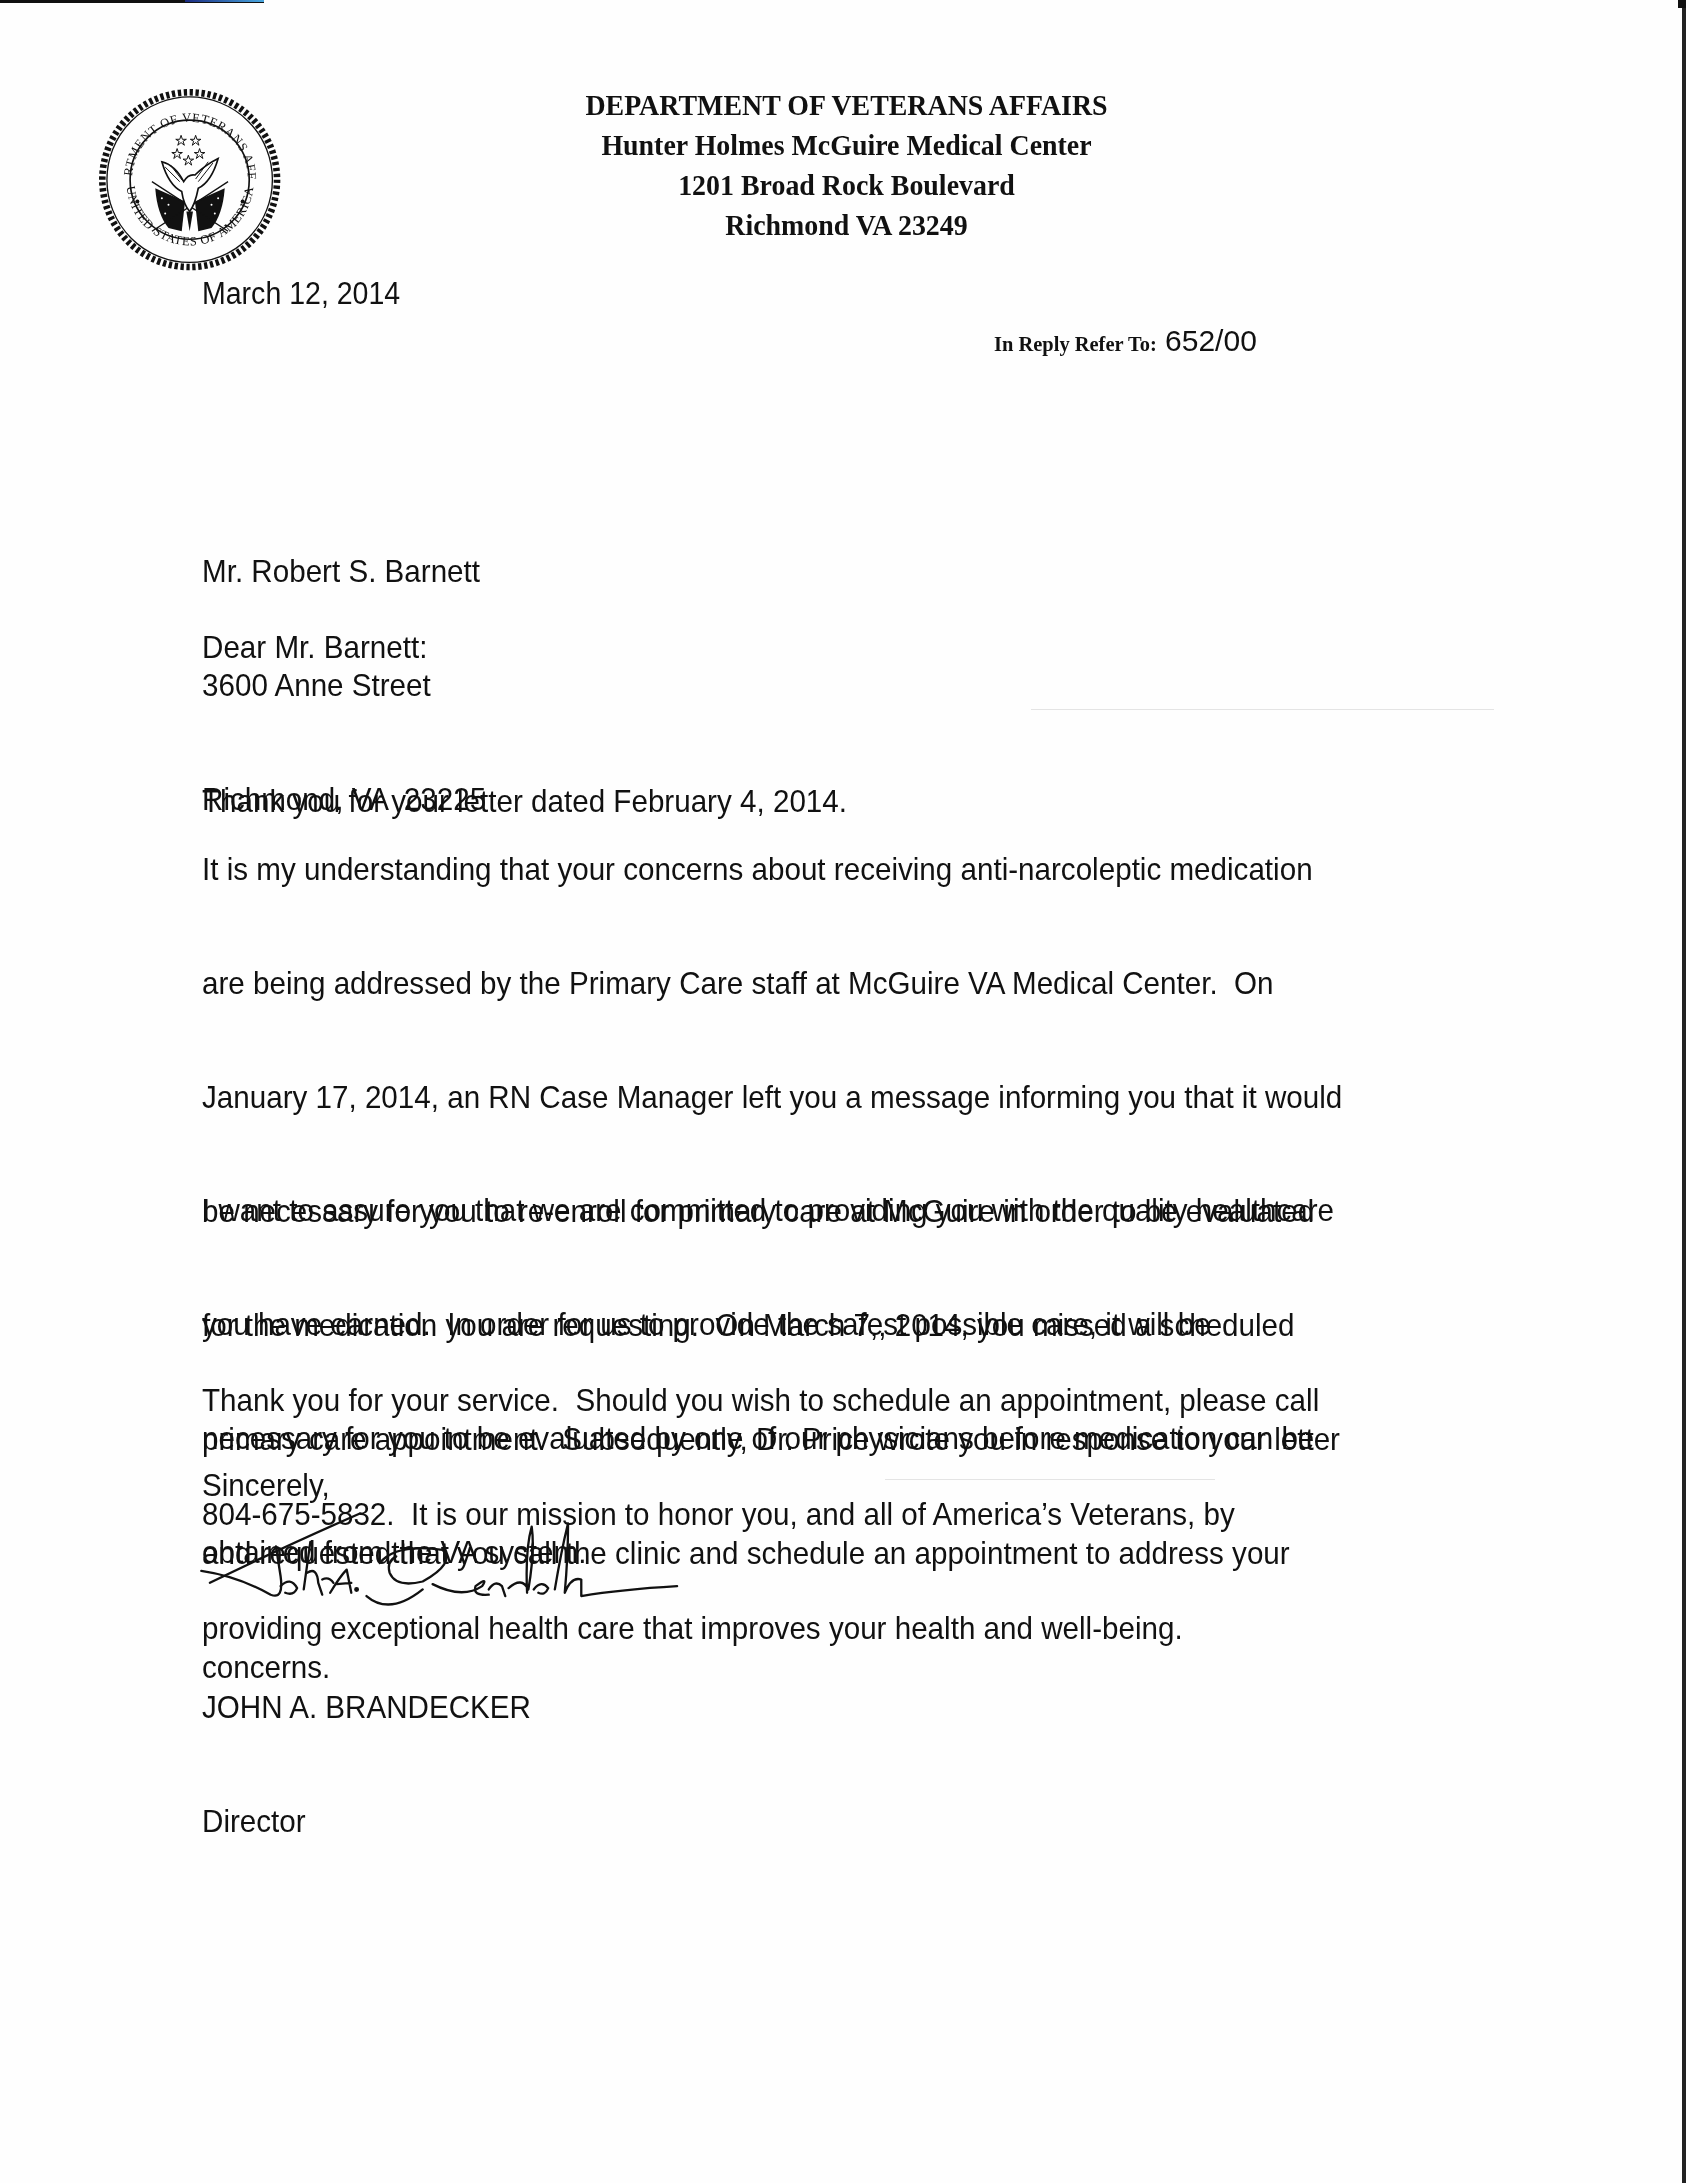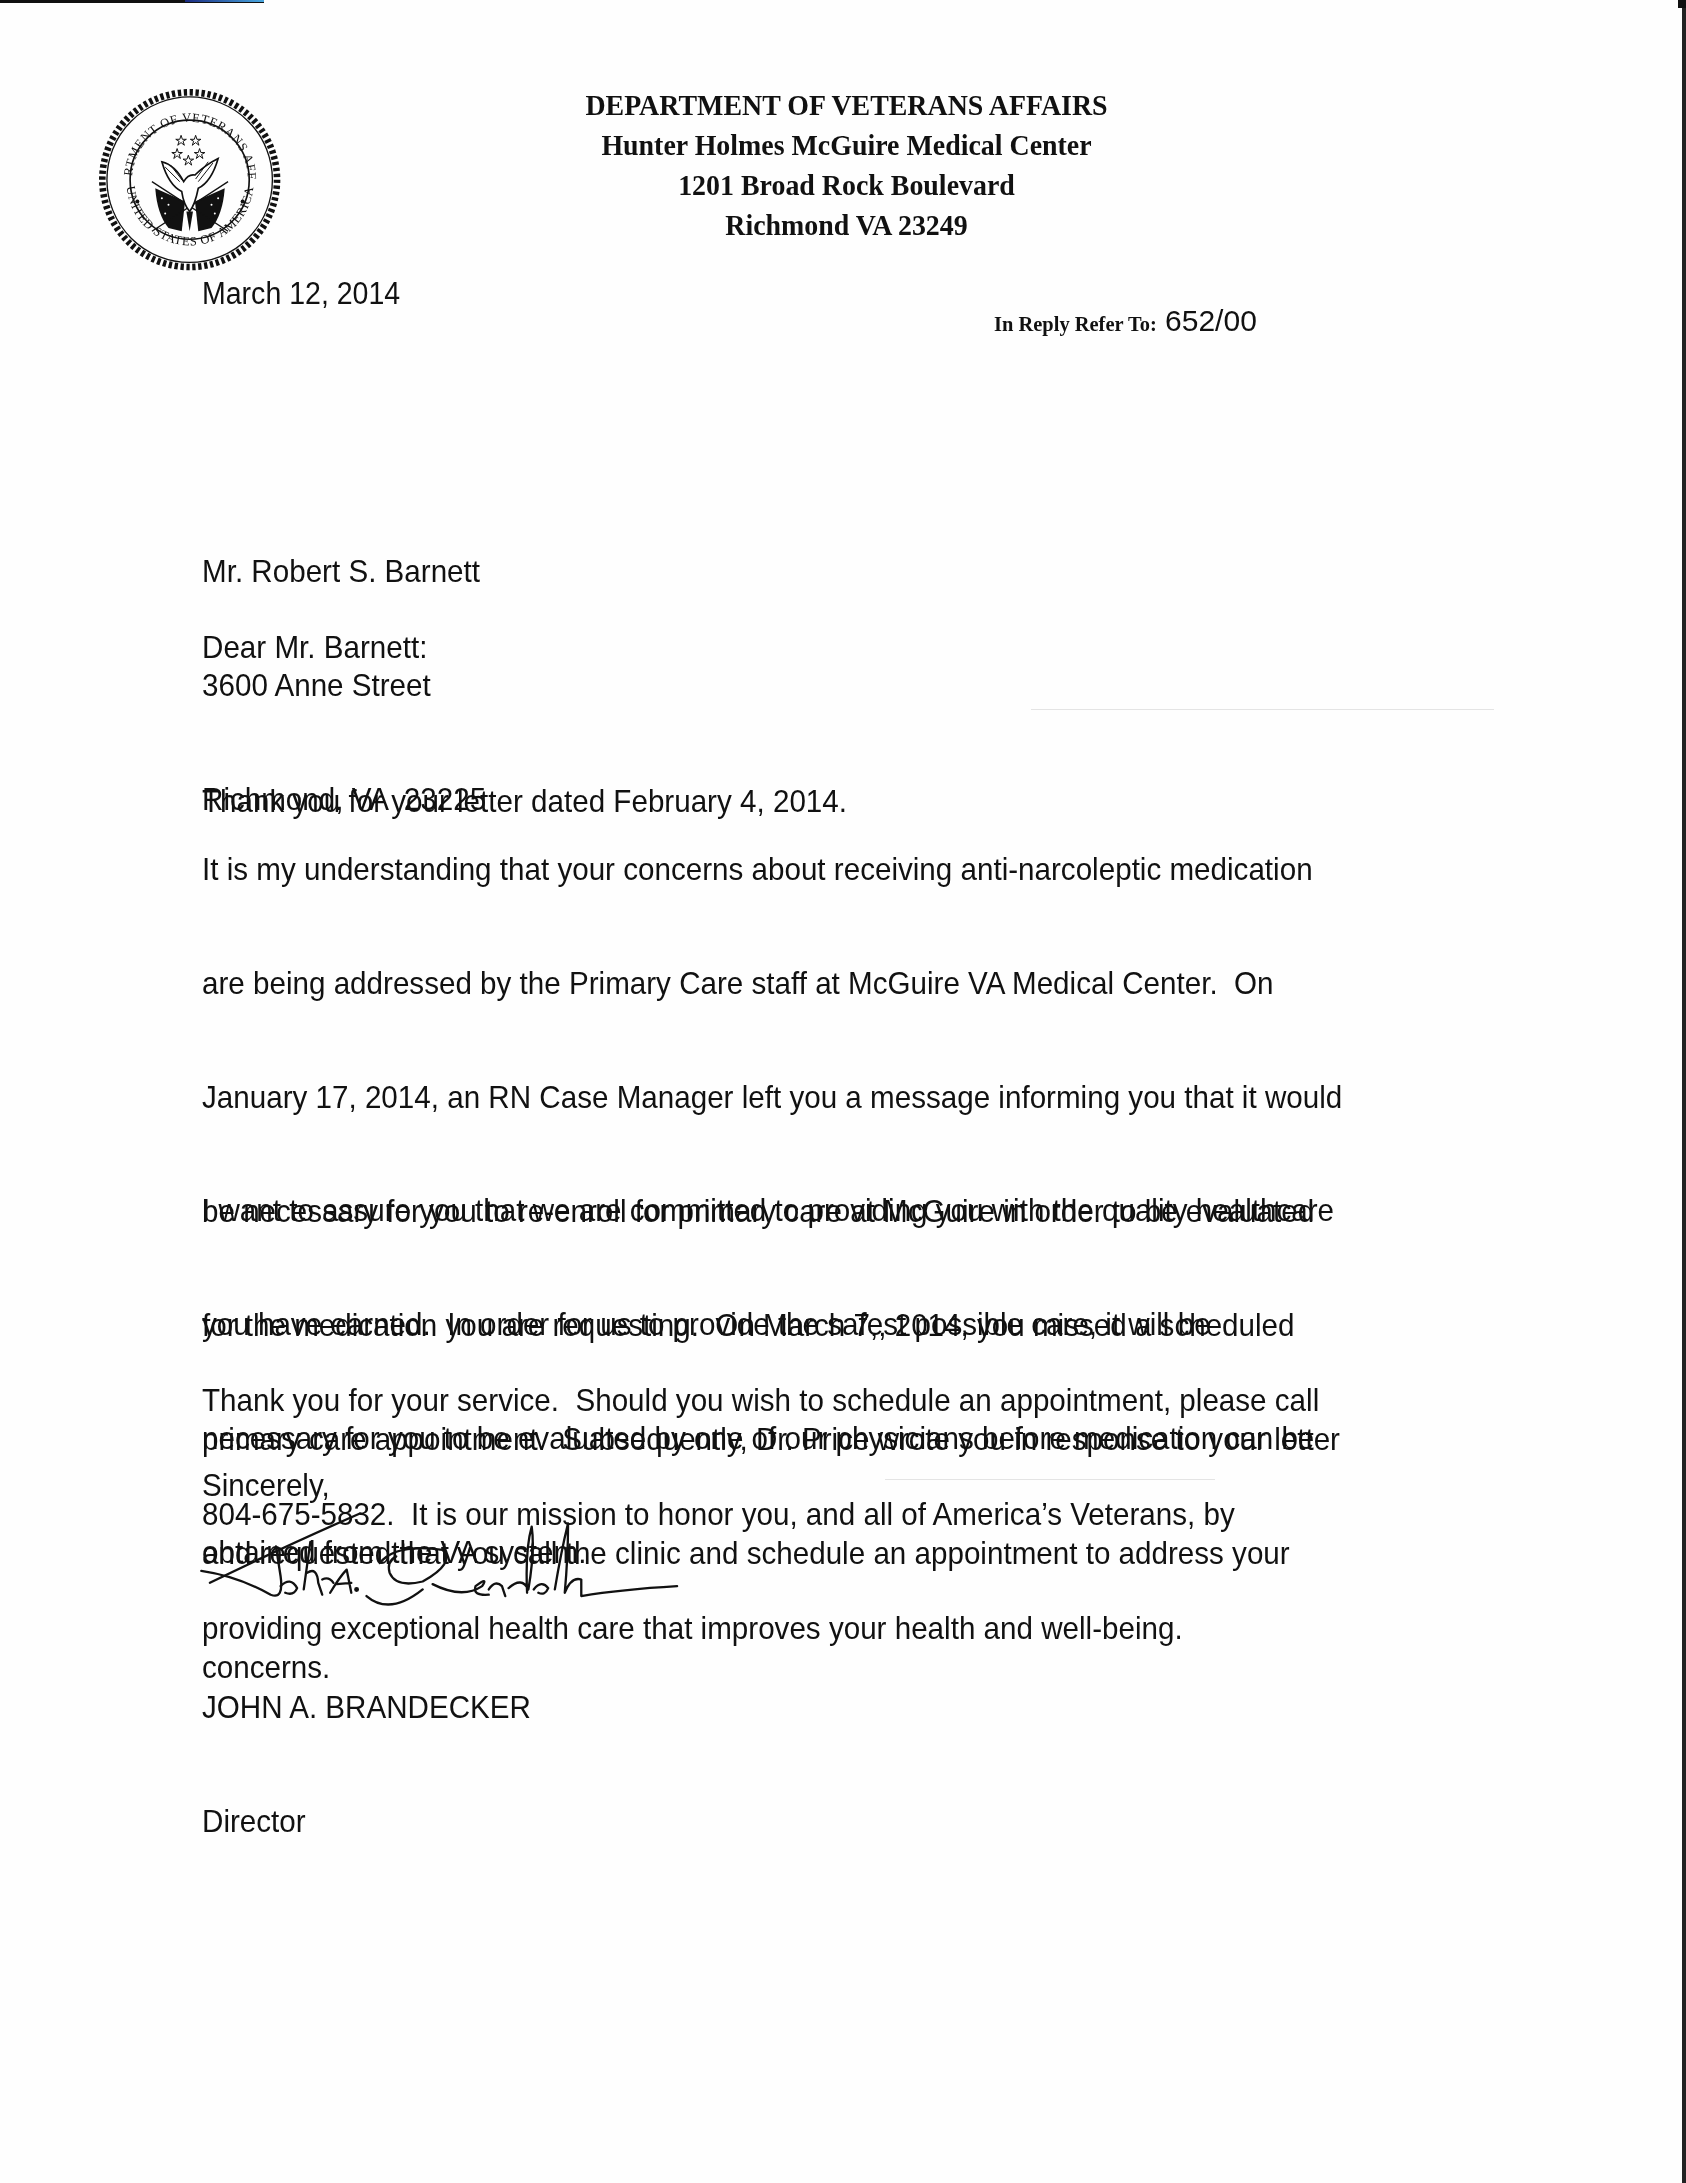--- a/index.html
+++ b/index.html
@@ -8,21 +8,21 @@
   .scan-top { position: absolute; left: 0; top: 0; width: 264px; height: 2.6px; background: #111; }
   .scan-top-b { position: absolute; left: 185px; top: 0; width: 79px; height: 2px; background: linear-gradient(90deg, #1a2a80, #4aa8e0); }
   .scan-right { position: absolute; left: 1682px; top: 0; width: 4px; height: 2183px; background: #222; }
   .scan-right-cap { position: absolute; left: 1678px; top: 0; width: 8px; height: 8px; background: #111; }
   .seal { position: absolute; left: 99px; top: 89px; width: 182px; height: 182px; }
   .letterhead { position: absolute; left: 463px; top: 85px; width: 767px; text-align: center;
     font-family: "Liberation Serif", "DejaVu Serif", serif; font-weight: bold; color: #111;
     font-size: 30px; line-height: 40px; transform: scaleX(0.93); transform-origin: center; }
   .sans { font-family: "Liberation Sans", "DejaVu Sans", sans-serif; color: #111; }
   .date { position: absolute; left: 202px; top: 276px; font-size: 31px; transform: scaleX(0.92); transform-origin: left; }
-  .reply { position: absolute; left: 994px; top: 304px; white-space: nowrap; }
+  .reply { position: absolute; left: 994px; top: 324px; white-space: nowrap; }
   .reply .lbl { font-family: "Liberation Serif", "DejaVu Serif", serif; font-weight: bold; font-size: 22px; color: #111; display: inline-block; transform: scaleX(0.93); transform-origin: left; }
   .reply .val { font-family: "Liberation Sans", "DejaVu Sans", sans-serif; font-size: 30px; color: #111; margin-left: -6.6px; }
   .block { position: absolute; left: 202px; font-size: 32px; line-height: 38px; white-space: pre; transform: scaleX(0.925); transform-origin: left; }
   .addr { top: 476px; }
   .salute { top: 628px; }
   .p1 { top: 706px; }
   .p2 { top: 774px; }
   .p3 { top: 1115px; }
   .p4 { top: 1305px; }
   .closing { top: 1466px; }

